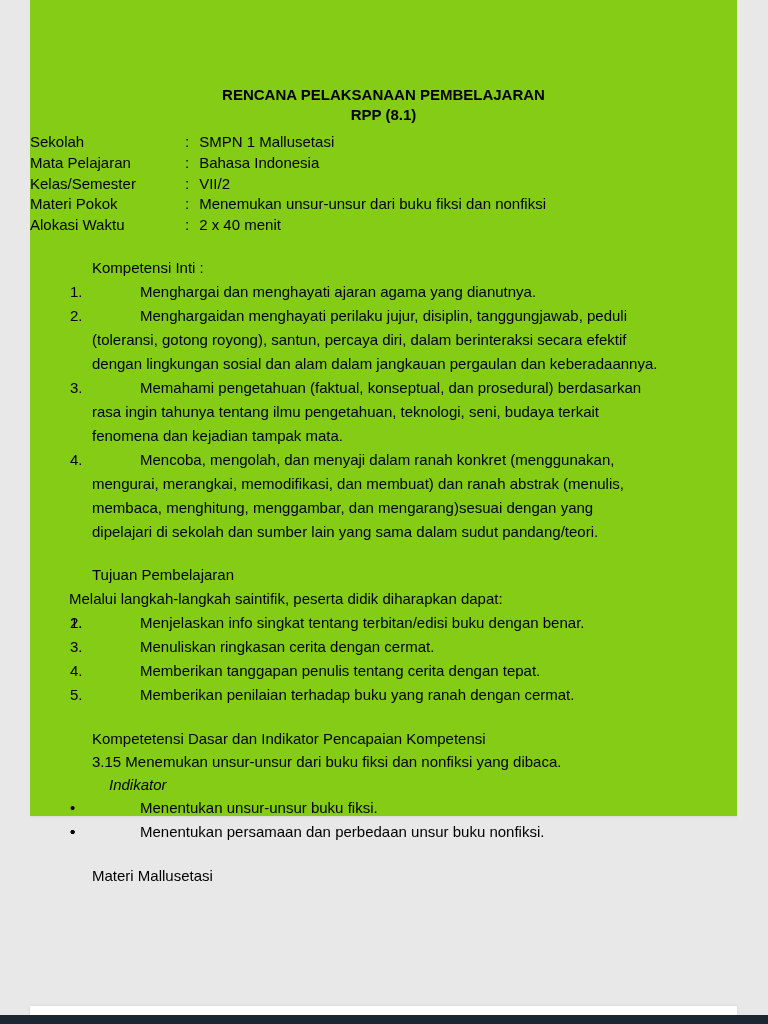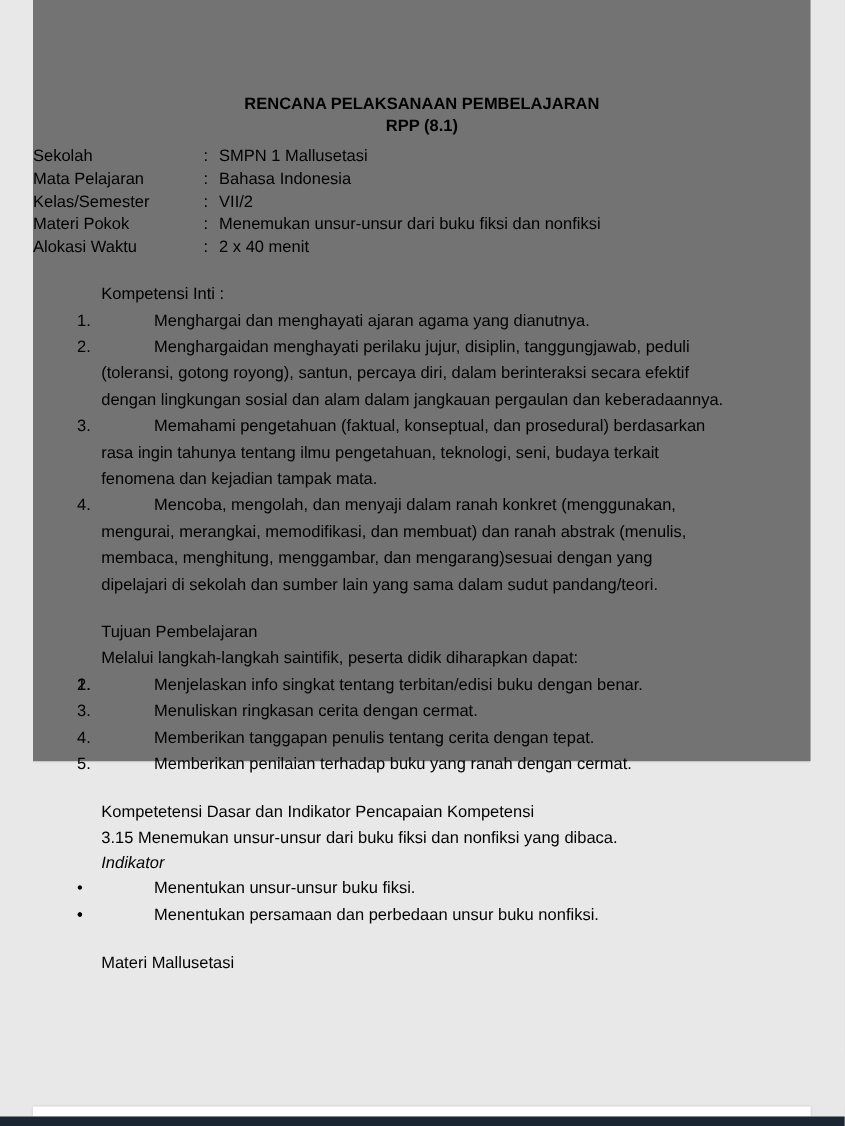--- a/index.html
+++ b/index.html
@@ -13,49 +13,49 @@
     position: relative;
     width: 768px;
     height: 1024px;
     background: #e8e8e8;
   }
   .page {
     position: absolute;
     left: 30px;
     top: 0;
     width: 707px;
-    height: 692px;
-    background: #737373;
+    height: 816px;
+    background: #84cc16;
     box-shadow: 0 0 3px rgba(0,0,0,0.12);
     font-size: 15px;
     line-height: 24px;
   }
   .title-block { padding-top: 85px; text-align: center; font-weight: bold; line-height: 20px; }
   .title-block .t1, .title-block .t2 { display: block; }
 
   .meta-block { margin-top: 7px; line-height: 20.8px; }
   .meta-row { white-space: nowrap; }
   .meta-label { display: inline-block; width: 155px; }
   .meta-sep { display: inline-block; }
   .meta-value { display: inline-block; margin-left: 10px; }
 
   .section-heading {
     padding-left: 62px;
     font-weight: normal;
     margin-top: 20px;
   }
-  .intro-line { padding-left: 62px; }
+  .intro-line { padding-left: 39px; }
 
   .li { position: relative; padding-left: 62px; padding-right: 30px; }
   .li .marker { position: absolute; left: 40px; top: 0; }
   .li .li-text { display: block; text-indent: 48px; white-space: pre-line; }
 
   .kd-block { line-height: 23px; }
   .kd-line { padding-left: 62px; }
-  .indikator { padding-left: 62px; font-style: italic; }
+  .indikator { padding-left: 79px; font-style: italic; }
 
   .bullets { margin-top: 0; }
   .bullets .li { line-height: 24px; }
 
   .gutter-left, .gutter-right {
     position: absolute; top: 0; height: 1024px; background: #e8e8e8;
   }
   .gutter-left { left: 0; width: 30px; }
   .gutter-right { right: 0; width: 31px; }
 

